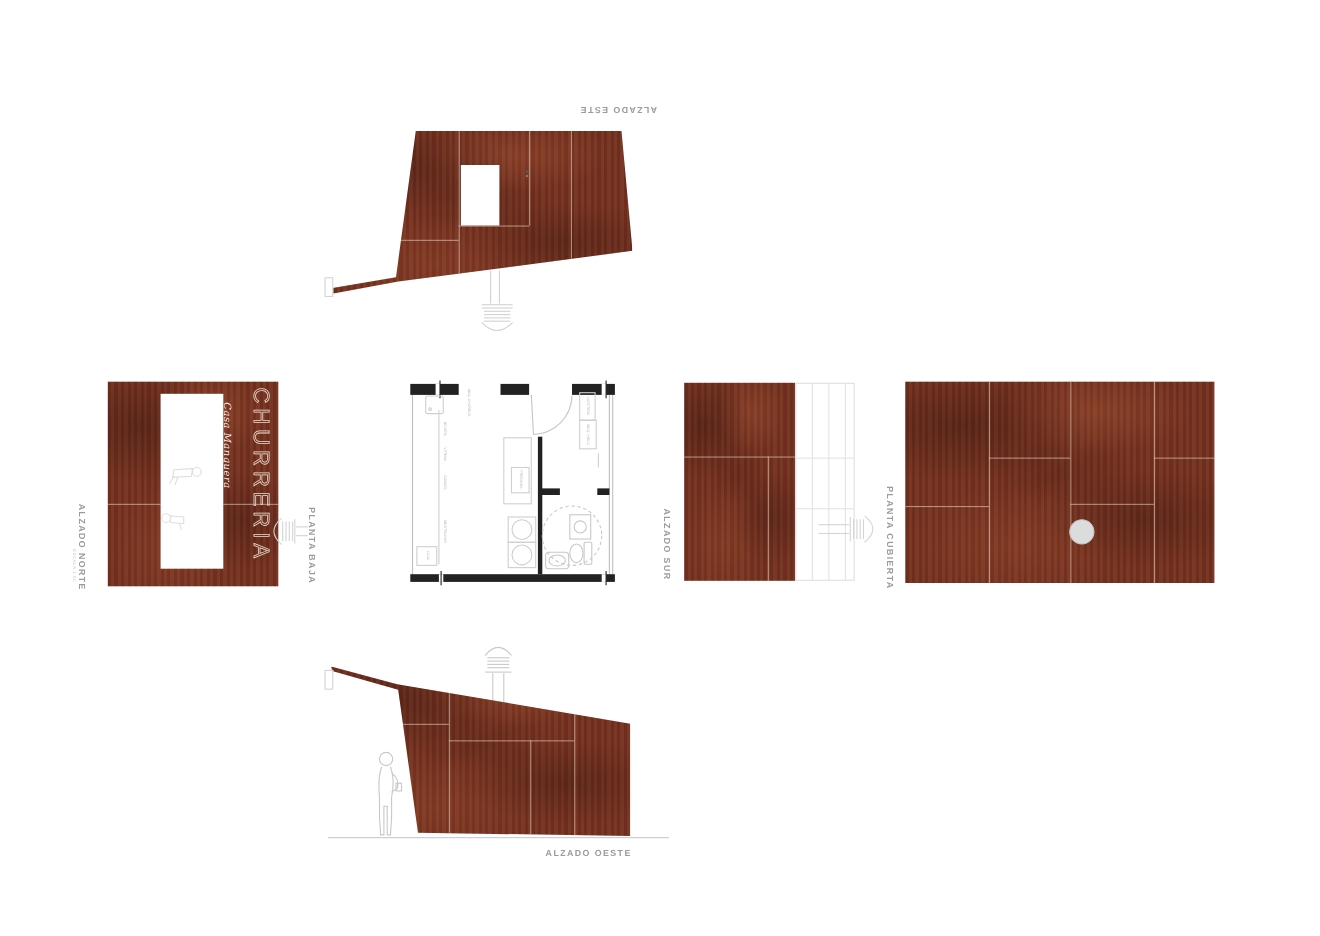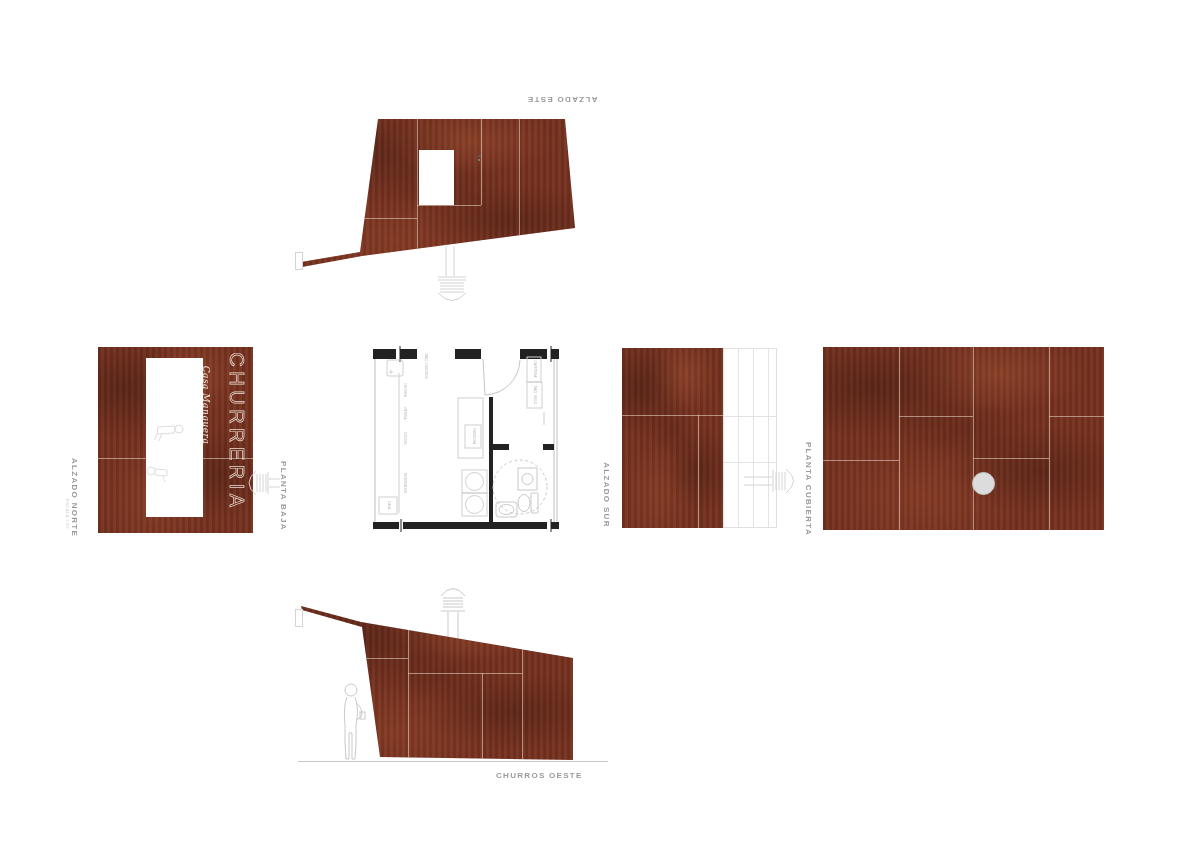--- a/index.html
+++ b/index.html
@@ -248,15 +248,15 @@
   <div class="groundline" style="left:298px;top:761px;width:310px;"></div>
 
   <svg style="left:334px;top:681px;" width="36" height="80" viewBox="0 0 36 80">
     <g stroke="#c8c8c8" fill="none" stroke-width="1">
       <circle cx="17" cy="9" r="6"></circle>
       <path d="M13,16 C10,24 10,34 11,44 L11,62 L12,78 L15,78 L15,52 L18,52 L18,78 L21,78 L22,62 L22,44 C24,34 24,24 21,16"></path>
       <path d="M22,22 C27,25 29,31 27,36 L22,39"></path>
       <rect x="26" y="31" width="5" height="7"></rect>
     </g>
   </svg>
-  <div class="label" style="left:496px;top:770px;width:70px;">CHURROS OESTE</div>
+  <div class="label" style="left:496px;top:770px;width:70px;">ALZADO OESTE</div>
 
 </div>
 
 </body></html>

